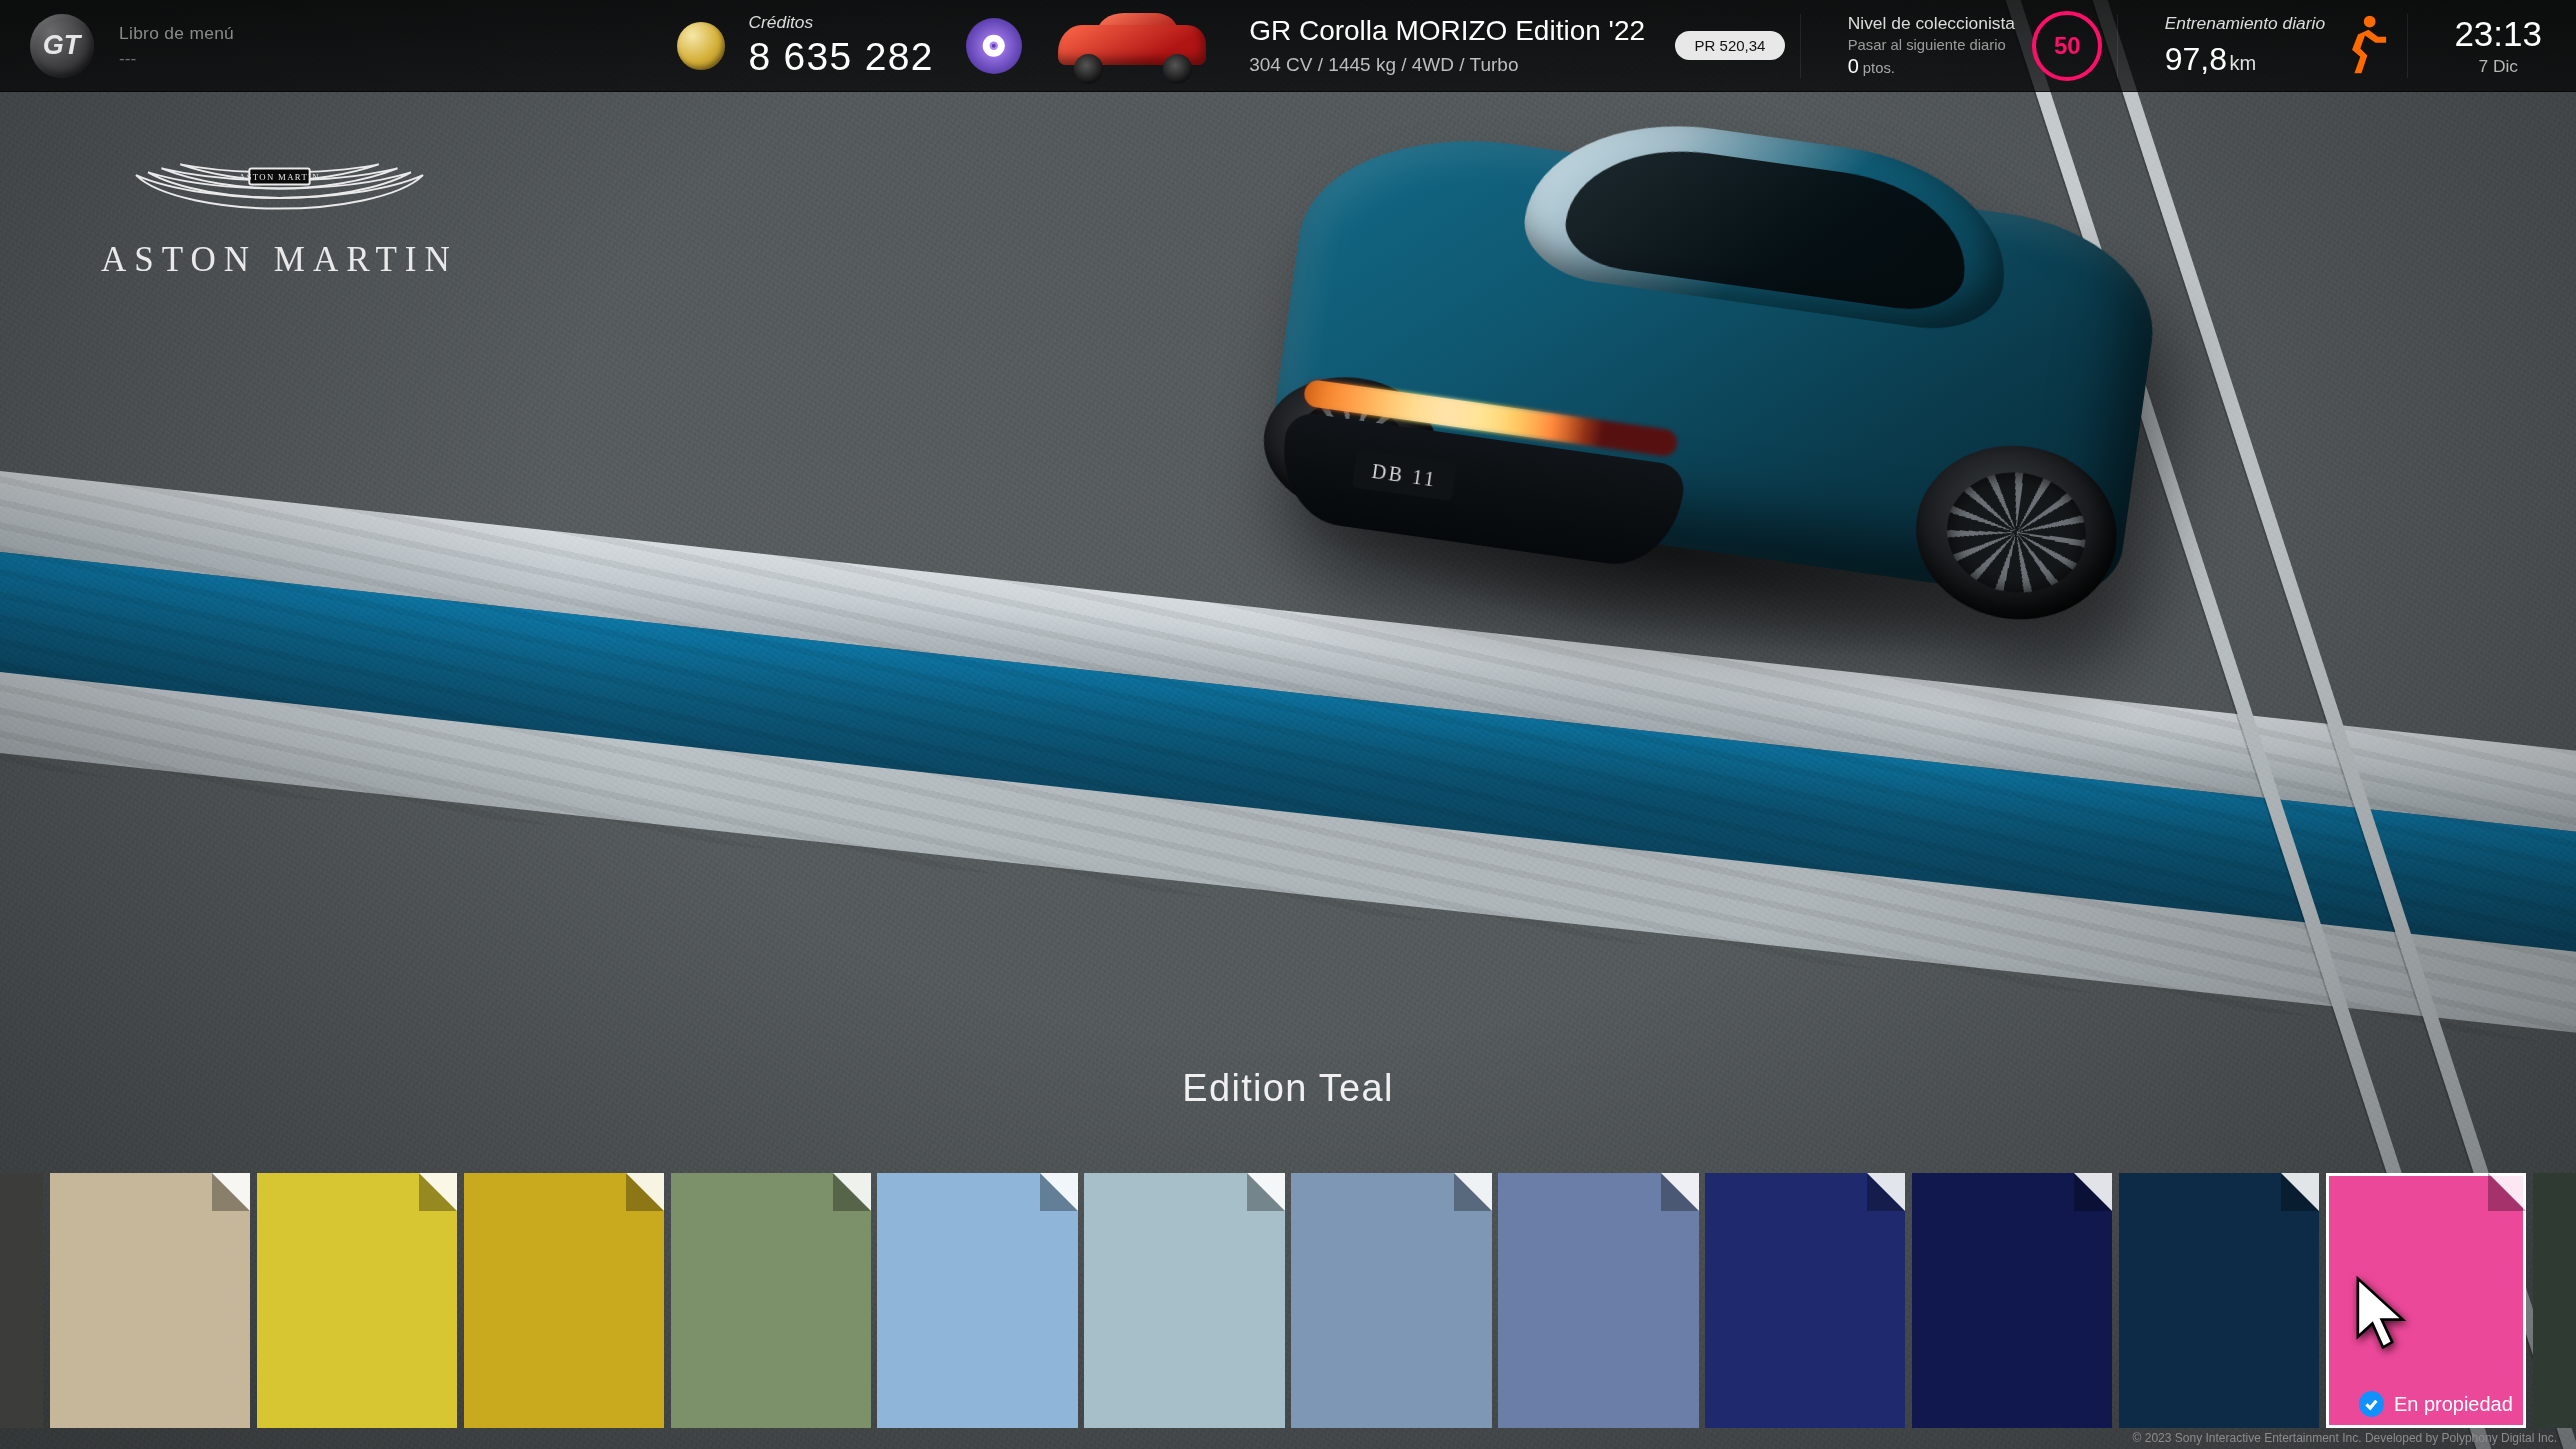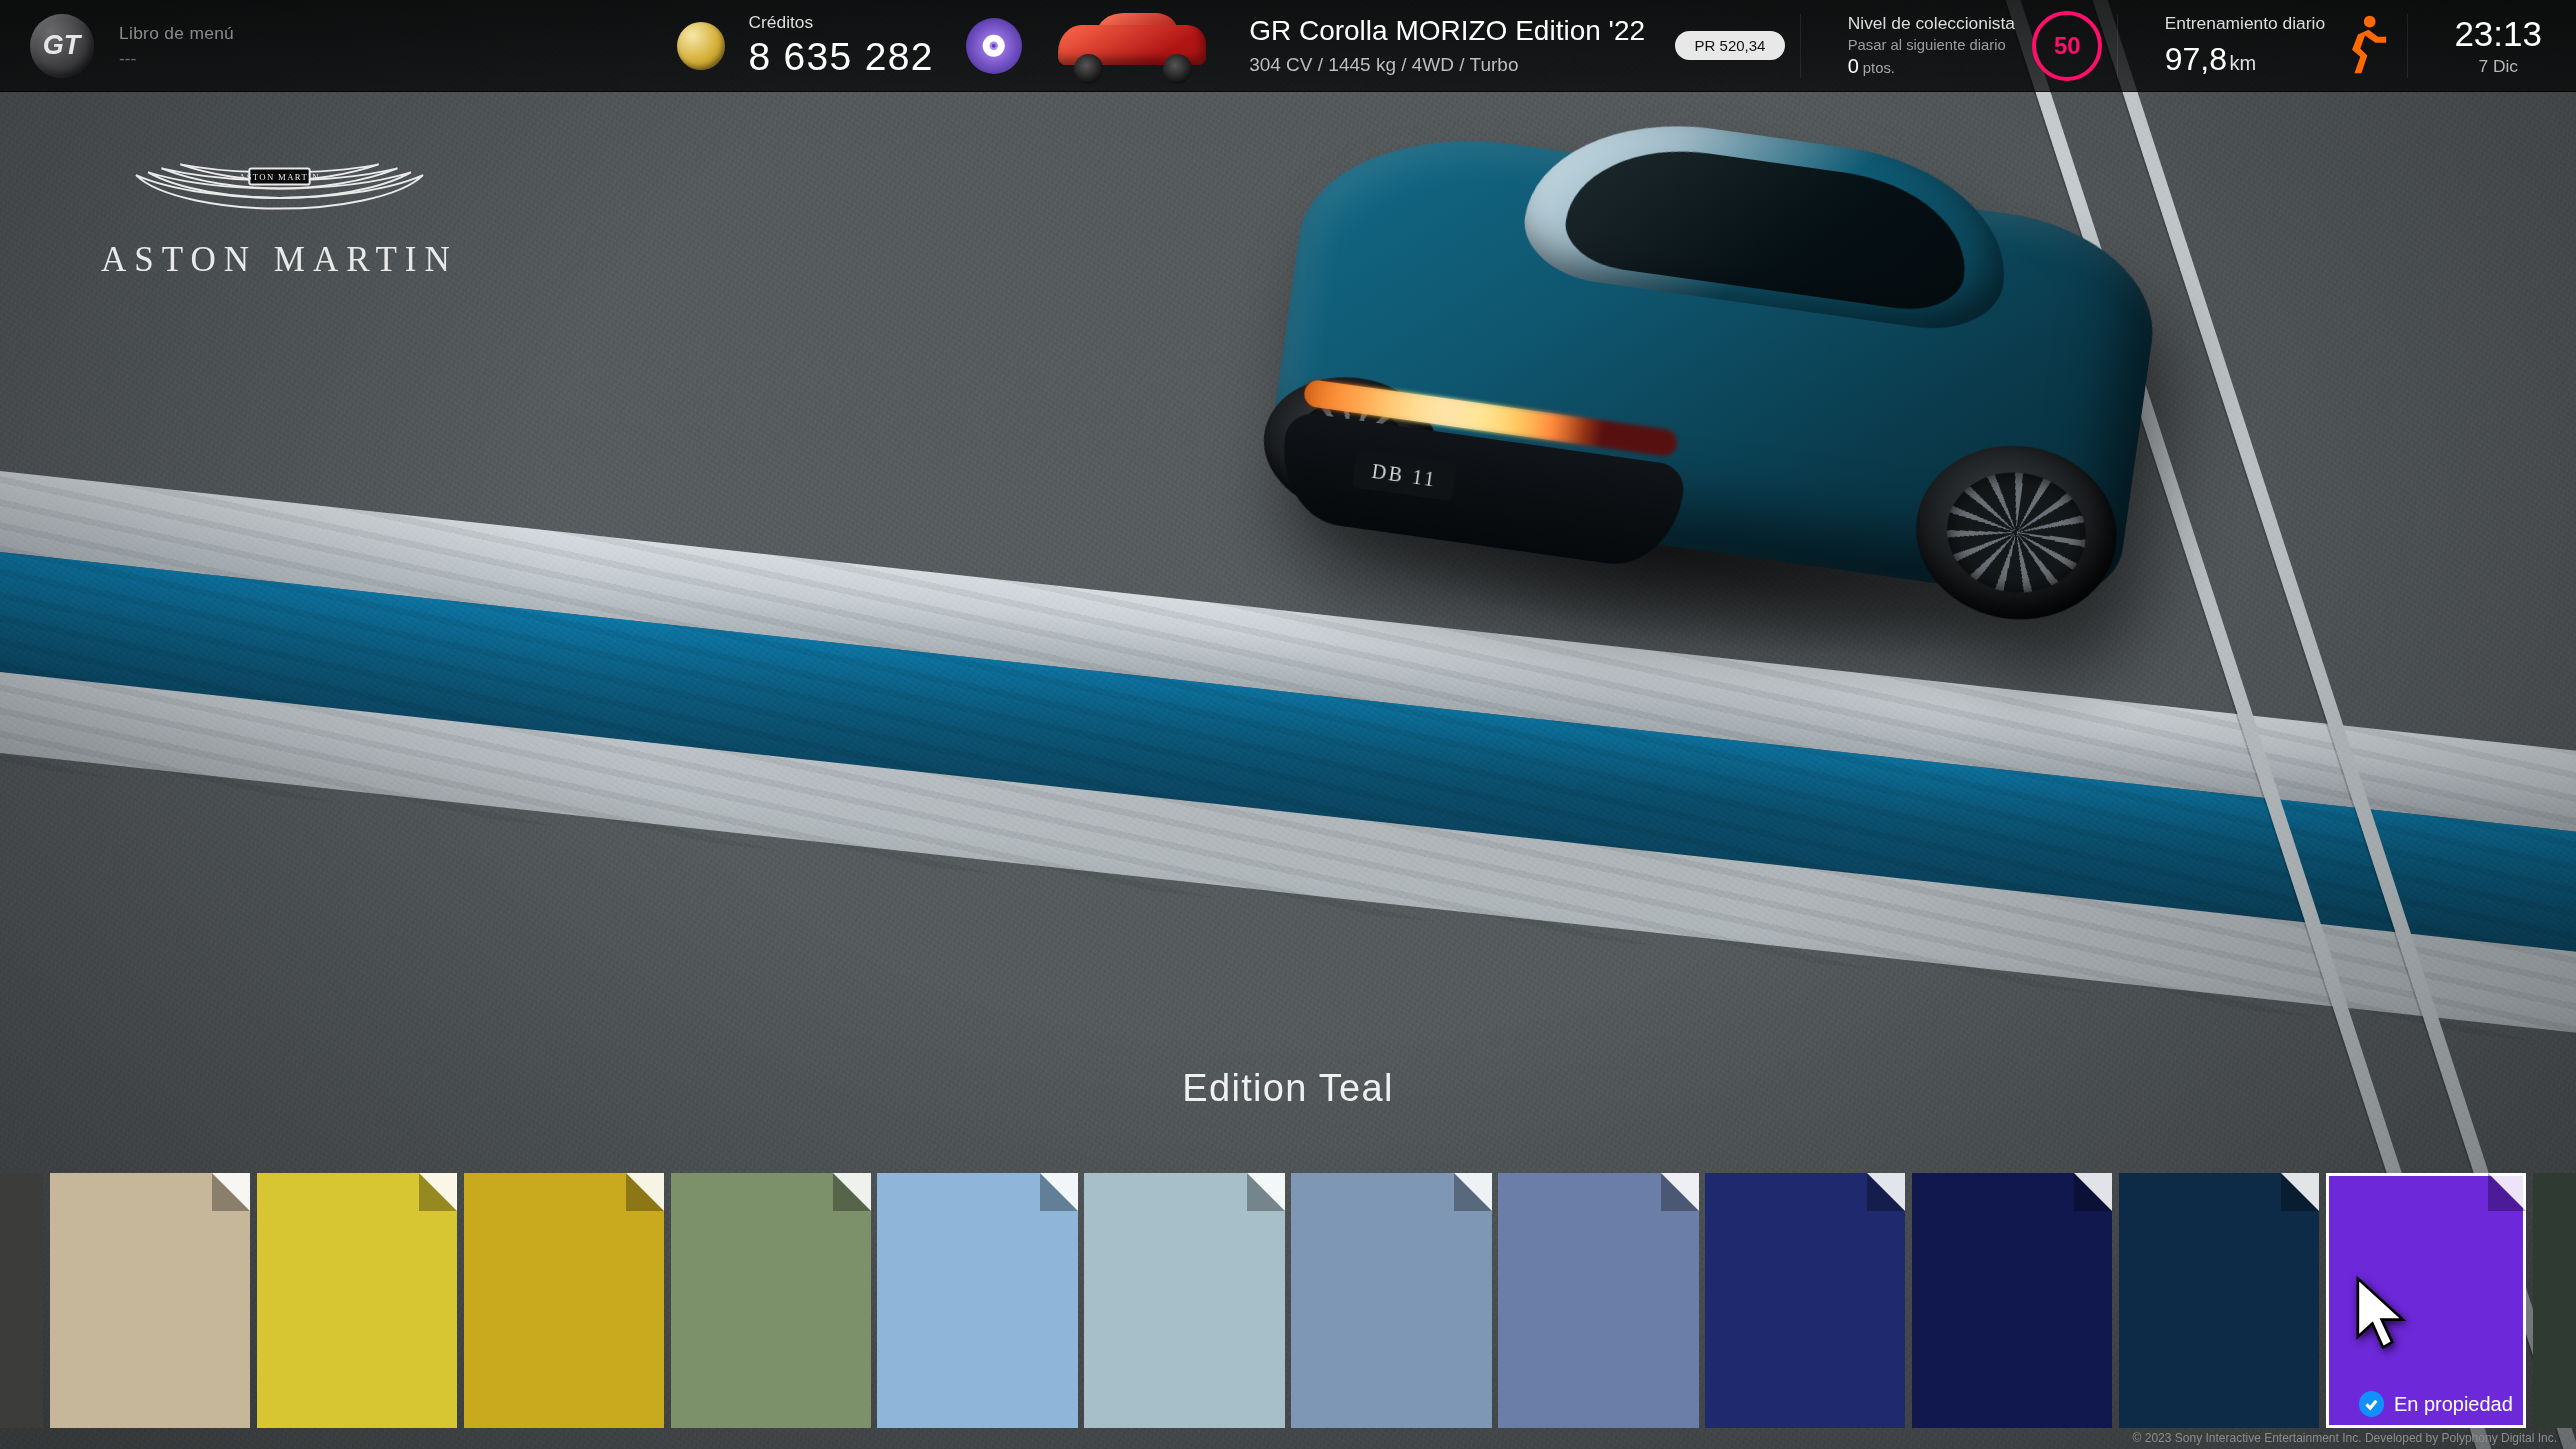--- a/index.html
+++ b/index.html
@@ -7,21 +7,21 @@
   .topbar{position:absolute;top:0;left:0;right:0;height:91px;display:flex;align-items:center;
           background:linear-gradient(to bottom,rgba(0,0,0,.82),rgba(0,0,0,.72));
           border-bottom:0.7px solid rgba(0,0,0,.4);z-index:50;}
   .tb-sep{width:0.7px;height:64px;background:rgba(255,255,255,.08);margin:0 14.8px;}
   .gt-logo{width:64px;height:64px;border-radius:50%;background:radial-gradient(circle at 32% 28%,#6a6a6c,#3a3a3d 62%,#1e1e20);margin-left:29.5px;display:flex;align-items:center;justify-content:center;font-style:italic;font-weight:700;color:#e6e6e6;font-size:27px;box-shadow:inset -2.7px -4px 8px rgba(0,0,0,.55),inset 2px 2px 5.4px rgba(255,255,255,.12);}
   .menu-book{margin-left:25.5px;}
   .lbl-dim{color:#8a8a8a;font-size:17.4px;letter-spacing:0.3px;}
   .val-dim{color:#6e6e6e;font-size:17.4px;margin-top:4px;font-weight:300;}
   .coin{width:48px;height:48px;border-radius:50%;background:radial-gradient(circle at 32% 28%,#f6e7a8,#d4af37 55%,#9c7a18 95%);margin-left:32px;box-shadow:inset -2px -2.7px 5.4px rgba(0,0,0,.4);}
   .credits-col{margin-left:23px;}
-  .h-label{color:#dcdcdc;font-size:17.4px;}
+  .h-label{color:#dcdcdc;font-size:17.4px;font-style:italic;}
   .h-big{color:#fff;font-size:39px;font-weight:400;margin-top:1.3px;letter-spacing:1.3px;}
   .disc{width:56px;height:56px;border-radius:50%;background:radial-gradient(circle at 50% 50%,#b68cff,#5c3fae 70%);margin-left:32px;display:flex;align-items:center;justify-content:center;}
   .disc svg{width:29.5px;height:29.5px;}
   .garage-car{width:174px;height:74px;margin-left:28px;position:relative;}
   .gcar-body{position:absolute;left:8px;top:16px;width:148px;height:40px;border-radius:24px 19px 8px 8px/27px 20px 8px 8px;background:linear-gradient(150deg,#ff6a4a,#b01414 72%);box-shadow:inset -4px -6.7px 9.4px rgba(0,0,0,.4);}
   .gcar-roof{position:absolute;left:47px;top:4px;width:81px;height:23px;border-radius:27px 23px 0 0/20px 19px 0 0;background:linear-gradient(150deg,#ff7a5a,#a61414);}
   .gcar-w{position:absolute;width:29.5px;height:29.5px;border-radius:50%;background:radial-gradient(circle at 42% 38%,#555,#111 70%);bottom:-1.3px;}
   .gw1{left:24px;} .gw2{left:113px;}
   .car-title-col{margin-left:25.5px;}
   .car-title{color:#fff;font-size:28px;font-weight:400;}
@@ -248,21 +248,21 @@
     </div>
     <div class="sw" style="background: rgb(30, 42, 109);">
       <div class="fold"></div>
     </div>
     <div class="sw" style="background: rgb(17, 24, 78);">
       <div class="fold"></div>
     </div>
     <div class="sw" style="background: rgb(13, 42, 70);">
       <div class="fold"></div>
     </div>
-    <div class="sw selected" style="background: #6d28d9;">
+    <div class="sw selected" style="background: #ec4899;">
       <div class="fold"></div>
       <div class="owned">
         <span class="chk">
           <svg viewBox="0 0 24 24">
             <path d="M4 12 L10 18 L20 6"></path>
           </svg>
         </span>
         <span>En propiedad</span>
       </div>
     </div>

